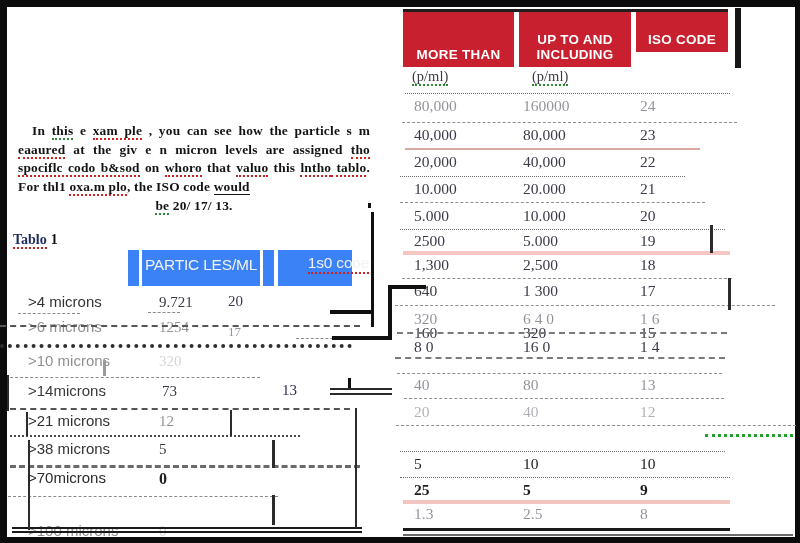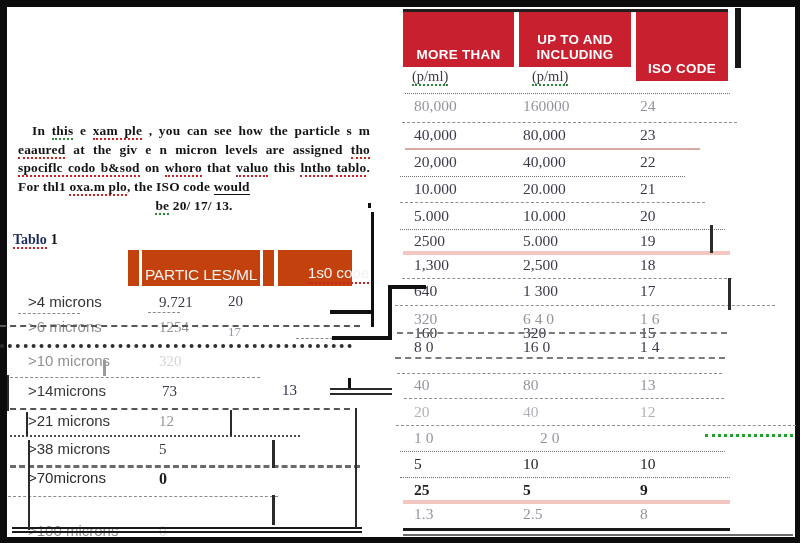--- a/index.html
+++ b/index.html
@@ -42,25 +42,25 @@
   #tablo1{
     position:absolute;left:13px;top:232px;
     font-family:"Liberation Serif", serif;
     font-size:14px;font-weight:bold;color:#1c2a5e;
   }
   #tablo1 .w{border-bottom:2px dotted #cc2222;}
   #tablo1 .n{color:#141414;margin-left:4px;}
 
   
   .hdr-blk{
-    position:absolute;background:#c2410c;color:#f2f2f2;
+    position:absolute;background:#3b82f6;color:#f2f2f2;
     font-family:"Liberation Sans", sans-serif;
     font-size:15.5px;font-weight:400;
     display:flex;align-items:flex-end;justify-content:center;
-    padding-bottom:2px;box-sizing:border-box;letter-spacing:-.2px;
+    padding-bottom:12px;box-sizing:border-box;letter-spacing:-.2px;
     white-space:nowrap;
   }
   #hb-a{left:128px;top:250px;width:11px;height:36px;}
   #hb-b{left:142px;top:250px;width:118px;height:36px;}
   #hb-c{left:263px;top:250px;width:11px;height:36px;}
   #hb-d{left:278px;top:250px;width:74px;height:36px;}
   #hb-d .iso{border-bottom:2px dotted #cc2222;margin-left:47px;}
 
   
   .lrow{position:absolute;left:14px;width:345px;height:30px;}
@@ -92,21 +92,21 @@
   .rhdr{
     position:absolute;background:#c8202e;color:#ffffff;
     font-family:"Liberation Sans", sans-serif;
     font-weight:bold;font-size:13.4px;letter-spacing:.3px;
     line-height:15px;
     display:flex;align-items:flex-end;justify-content:center;
     text-align:center;padding-bottom:5px;box-sizing:border-box;
   }
   #rh1{left:403px;top:12px;width:111px;height:55px;text-align:center;}
   #rh2{left:519px;top:12px;width:112px;height:55px;}
-  #rh3{left:636px;top:12px;width:92px;height:69px;}
+  #rh3{left:636px;top:12px;width:92px;height:40px;}
   #rh-topline{position:absolute;left:403px;top:9px;width:325px;height:3px;background:#221e1e;}
   #rh-rightbar{position:absolute;left:735px;top:8px;width:6px;height:60px;background:#161616;}
 
   .runits{
     position:absolute;top:68px;
     font-family:"Liberation Serif", serif;
     font-size:14.5px;color:#3b3b45;text-align:center;
   }
   .runits .u{border-bottom:2px dotted #2a8a35;}
 
@@ -330,25 +330,20 @@
   </div>
   <div class="rdash" style="left:404px;top:398px;width:320px;"></div>
 
   <div class="rrow fade2" style="top:403px;">
     <span class="c1">20</span>
     <span class="c2">40</span>
     <span class="c3">12</span>
   </div>
   <div class="rdash" style="left:396px;top:425px;width:400px;"></div>
 
-  <div class="rrow fade1" style="top:429px;">
-    <span class="c1">1 0</span>
-    <span class="c2" style="left:140px;">2 0</span>
-    <span class="c3"></span>
-  </div>
   <div class="greensq" style="left:705px;top:434px;width:88px;"></div>
   <div class="rdot" style="left:400px;top:451px;width:325px;"></div>
 
   <div class="rrow" style="top:455px;">
     <span class="c1" style="color:#222;">5</span>
     <span class="c2" style="color:#222;">10</span>
     <span class="c3" style="color:#222;">10</span>
   </div>
   <div class="rdot" style="left:400px;top:477px;width:330px;"></div>
 

